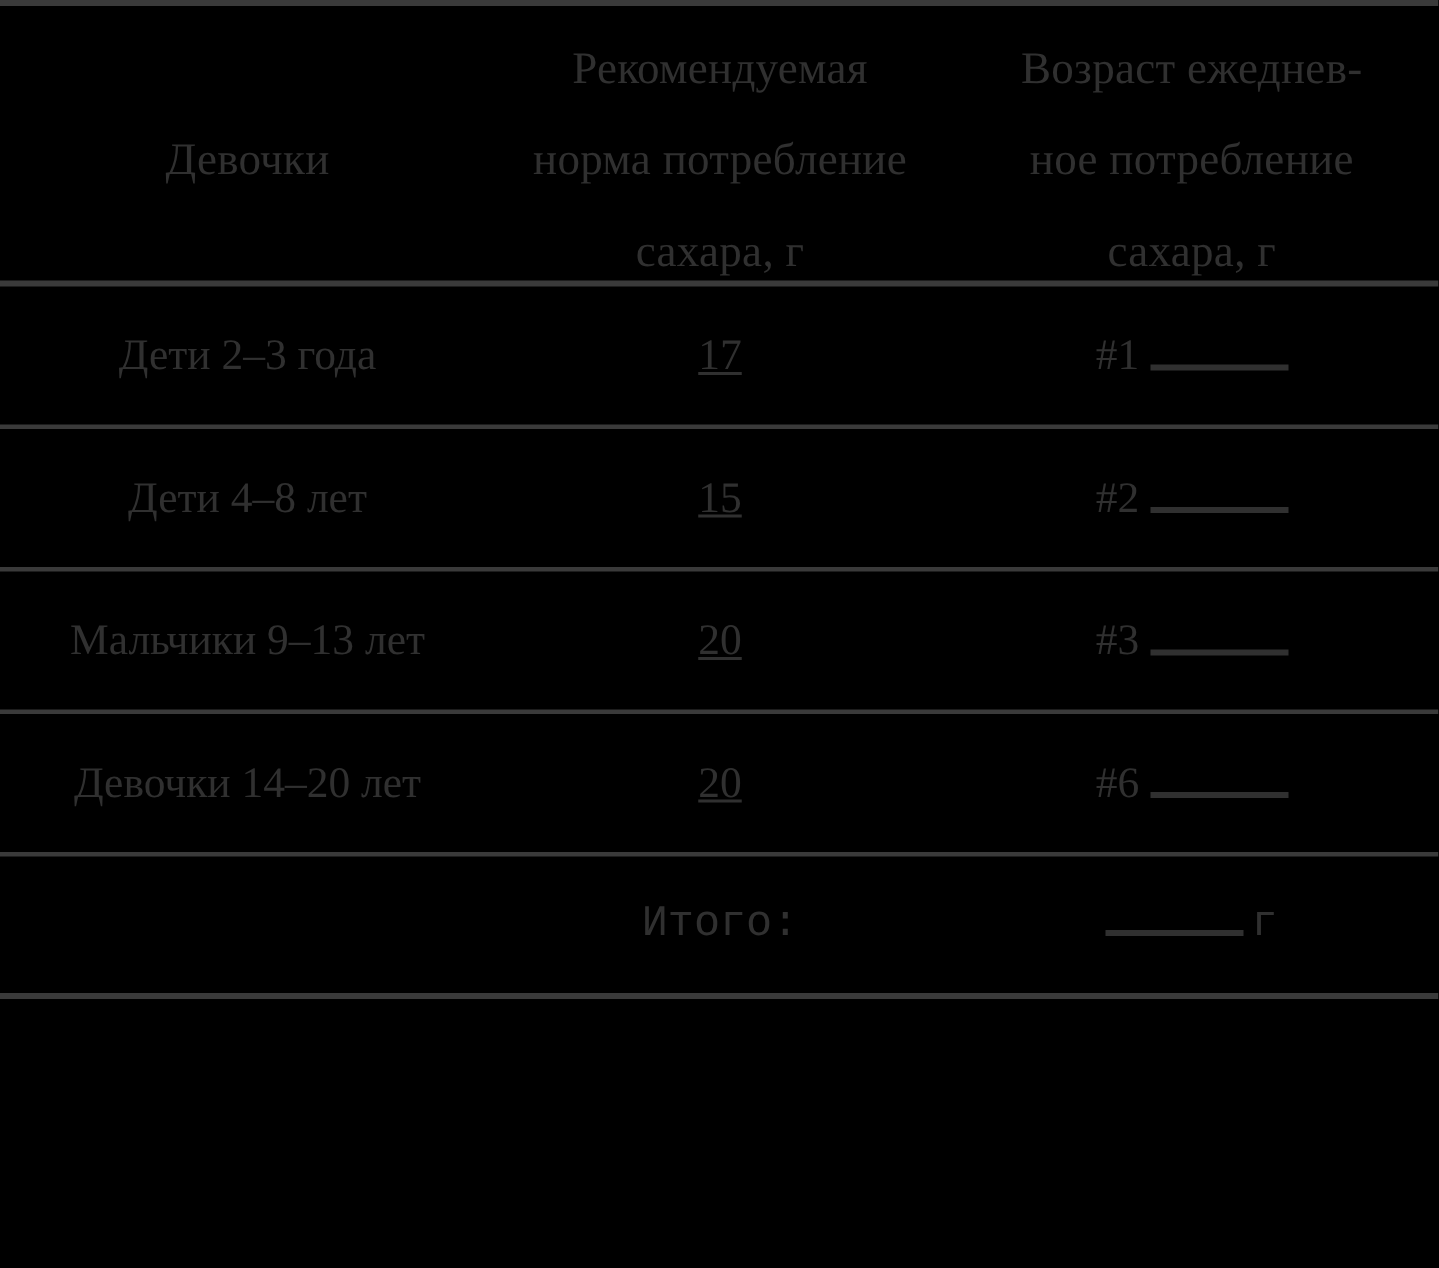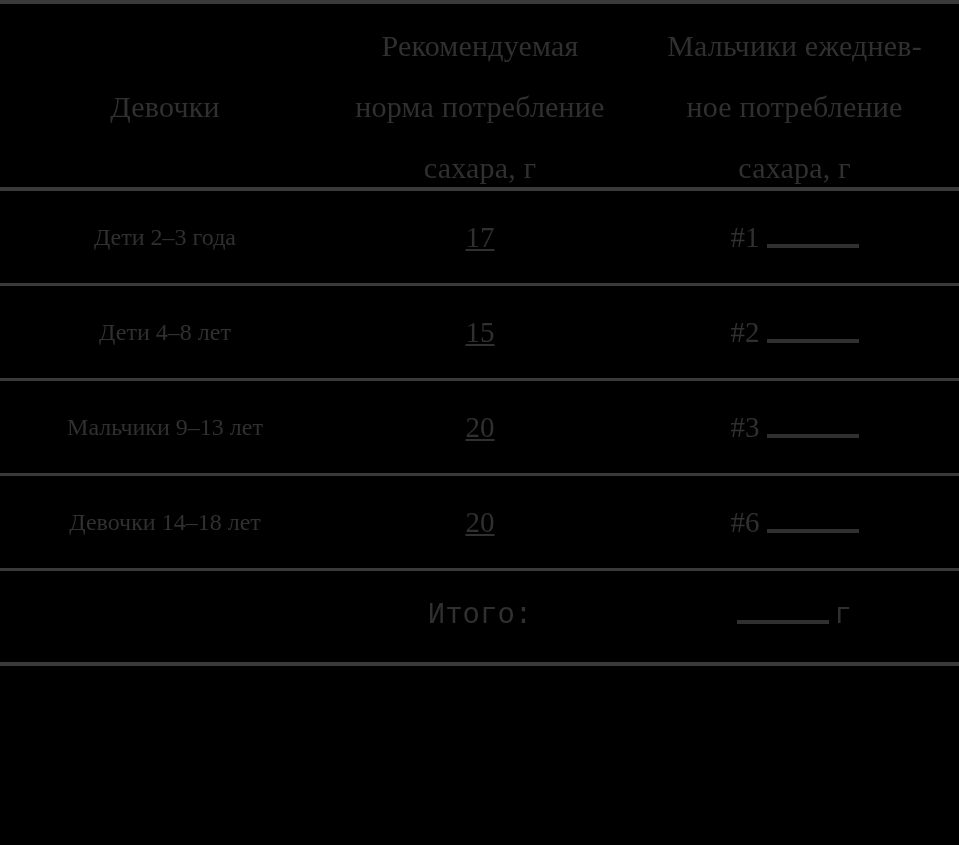--- a/index.html
+++ b/index.html
@@ -62,21 +62,21 @@
     font-size: 30px;
     font-weight: normal;
     line-height: 39px;
     letter-spacing: 0.2px;
   }
   th.hdr .hline { display: block; white-space: nowrap; margin-top: 22px; }
 
   
   tr.data-row { height: 95px; }
   td.cell-age {
-    font-size: 24px;
+    font-size: 29px;
     line-height: 34px;
     white-space: nowrap;
   }
   td.cell-rec {
     font-size: 29px;
     line-height: 34px;
     text-decoration: underline;
   }
   td.cell-cur {
     font-size: 29px;
@@ -144,21 +144,21 @@
       <tr class="header-row">
         <th class="hdr">
           <span class="hline">Девочки</span>
         </th>
         <th class="hdr">
           <span class="hline">Рекомендуемая</span>
           <span class="hline">норма потребление</span>
           <span class="hline">сахара, г</span>
         </th>
         <th class="hdr">
-          <span class="hline">Мальчики ежеднев-</span>
+          <span class="hline">Возраст ежеднев-</span>
           <span class="hline">ное потребление</span>
           <span class="hline">сахара, г</span>
         </th>
       </tr>
     </thead>
 
     <tbody>
 
       <tr class="data-row">
         <td class="cell-age">Дети 2–3 года</td>
@@ -186,21 +186,21 @@
         <td class="cell-cur">
           <span class="blank-wrap">
             <span class="blank-label">#3</span><span class="blank-rule"></span>
           </span>
         </td>
       </tr>
 
 
 
       <tr class="data-row">
-        <td class="cell-age">Девочки 14–18 лет</td>
+        <td class="cell-age">Девочки 14–20 лет</td>
         <td class="cell-rec">20</td>
         <td class="cell-cur">
           <span class="blank-wrap">
             <span class="blank-label">#6</span><span class="blank-rule"></span>
           </span>
         </td>
       </tr>
 
       <tr class="total-row">
         <td class="total-spacer"></td>

